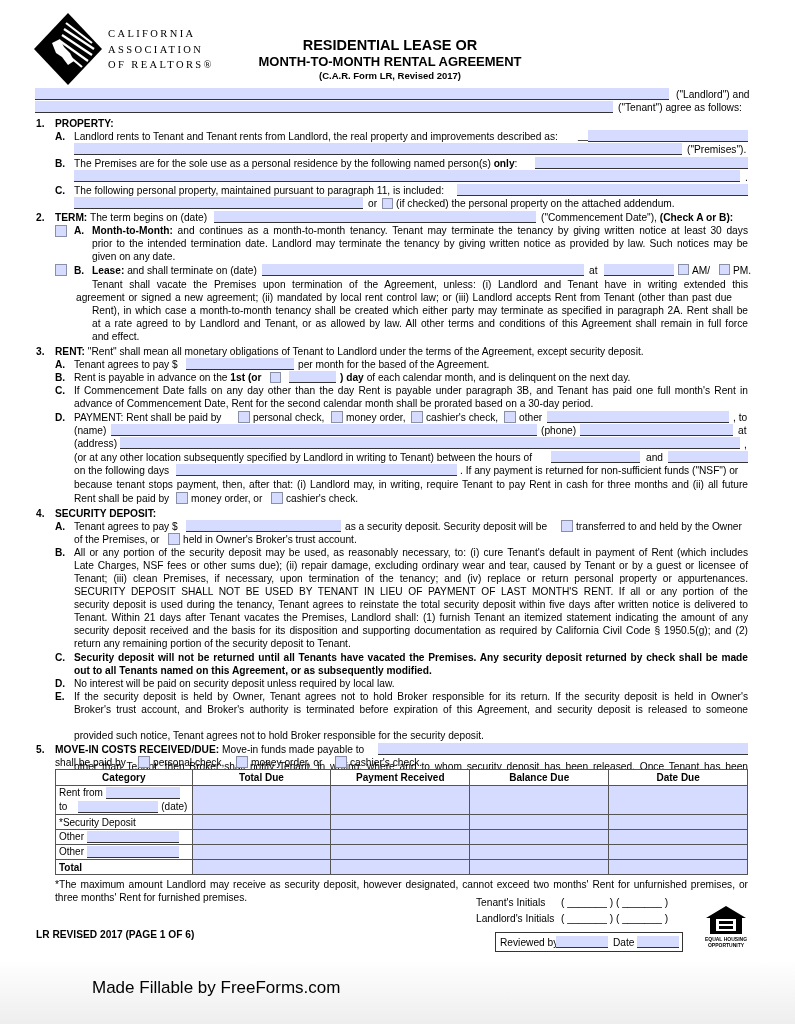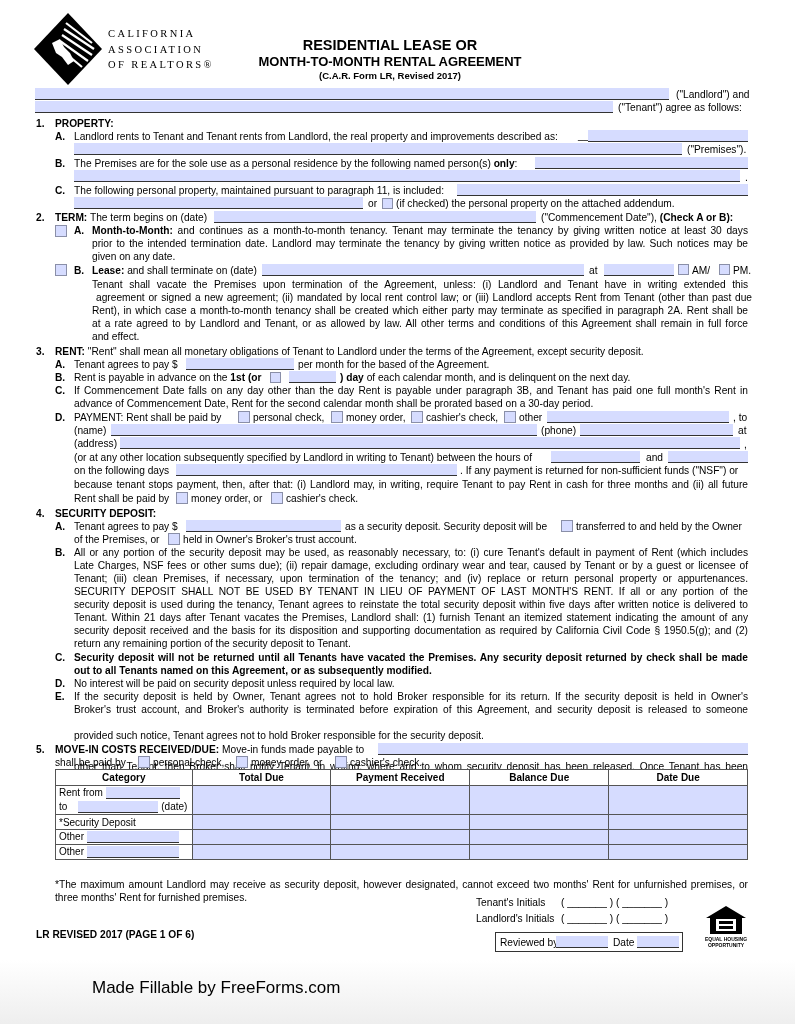--- a/index.html
+++ b/index.html
@@ -87,21 +87,21 @@
   <div class="t b" style="left:74px;top:264px">B.</div>
   <div class="t" style="left:92px;top:264px"><b>Lease:</b> <span>and shall terminate on (date)</span></div>
   <div class="fld" style="left:262px;top:264px;width:322px"></div>
   <div class="t" style="left:589px;top:264px">at</div>
   <div class="fld" style="left:604px;top:264px;width:70px"></div>
   <div class="cb" style="left:678px;top:264px"></div>
   <div class="t" style="left:692px;top:264px">AM/</div>
   <div class="cb" style="left:719px;top:264px"></div>
   <div class="t" style="left:733px;top:264px">PM.</div>
   <div class="t just" style="left:92px;top:278px;width:656px">Tenant shall vacate the Premises upon termination of the Agreement, unless: (i) Landlord and Tenant have in writing extended this</div>
-  <div class="t just" style="left:96px;top:291px;width:656px">agreement or signed a new agreement; (ii) mandated by local rent control law; or (iii) Landlord accepts Rent from Tenant (other than past due</div>
+  <div class="t just" style="left:76px;top:291px;width:656px">agreement or signed a new agreement; (ii) mandated by local rent control law; or (iii) Landlord accepts Rent from Tenant (other than past due</div>
   <div class="t just" style="left:92px;top:304px;width:656px">Rent), in which case a month-to-month tenancy shall be created which either party may terminate as specified in paragraph 2A. Rent shall be</div>
   <div class="t just" style="left:92px;top:317px;width:656px">at a rate agreed to by Landlord and Tenant, or as allowed by law. All other terms and conditions of this Agreement shall remain in full force</div>
   <div class="t" style="left:92px;top:330px">and effect.</div>
 
   <div class="t b" style="left:36px;top:345px">3.</div>
   <div class="t" style="left:55px;top:345px"><b>RENT:</b> <span>"Rent" shall mean all monetary obligations of Tenant to Landlord under the terms of the Agreement, except security deposit.</span></div>
   <div class="t b" style="left:55px;top:358px">A.</div>
   <div class="t" style="left:74px;top:358px"><span>Tenant agrees to pay $</span></div>
   <div class="fld" style="left:186px;top:358px;width:108px"></div>
   <div class="t" style="left:298px;top:358px">per month for the based of the Agreement.</div>
@@ -231,20 +231,27 @@
       <td class="fill"></td>
       <td class="fill"></td>
     </tr>
     <tr>
       <td><span>Other</span> <span class="inl" style="width:92px"></span></td>
       <td class="fill"></td>
       <td class="fill"></td>
       <td class="fill"></td>
       <td class="fill"></td>
     </tr>
+    <tr>
+      <td class="b">Total</td>
+      <td class="fill"></td>
+      <td class="fill"></td>
+      <td class="fill"></td>
+      <td class="fill"></td>
+    </tr>
   </tbody>
     </table>
 
   <div class="t just" style="left:55px;top:878px;width:693px">*The maximum amount Landlord may receive as security deposit, however designated, cannot exceed two months' Rent for unfurnished premises, or</div>
   <div class="t" style="left:55px;top:891px">three months' Rent for furnished premises.</div>
 
   <div class="t" style="left:476px;top:896px">Tenant's Initials</div>
   <div class="t" style="left:561px;top:896px">(  _______  ) (  _______  )</div>
   <div class="t" style="left:476px;top:912px">Landlord's Initials</div>
   <div class="t" style="left:561px;top:912px">(  _______  ) (  _______  )</div>

